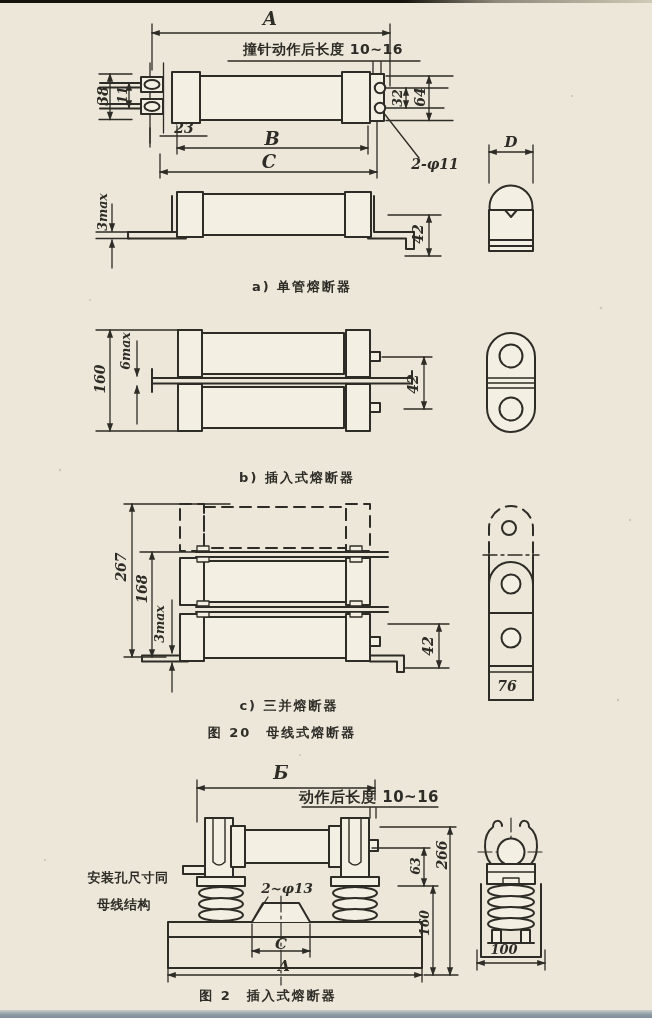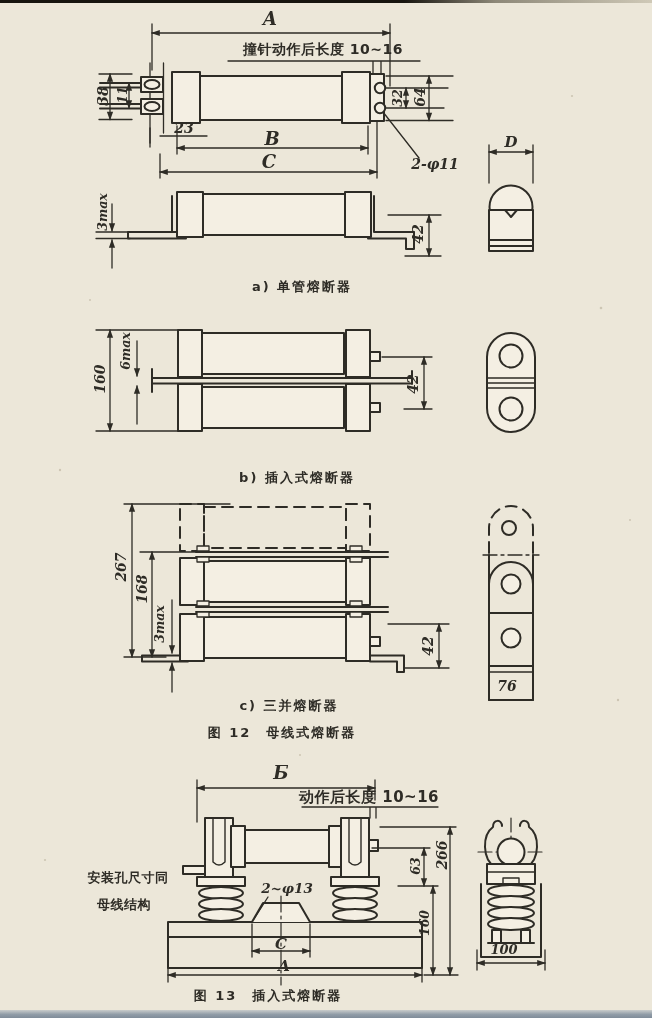--- a/index.html
+++ b/index.html
@@ -258,29 +258,29 @@
   <div class="lbl num rot sm" style="left:126px;top:351px">6max</div>
   <div class="lbl num rot" style="left:413px;top:384px">42</div>
   <div class="lbl cap" style="left:297px;top:477px">b) 插入式熔断器</div>
 
   <div class="lbl num rot" style="left:121px;top:567px">267</div>
   <div class="lbl num rot" style="left:142px;top:589px">168</div>
   <div class="lbl num rot sm" style="left:160px;top:624px">3max</div>
   <div class="lbl num rot" style="left:428px;top:646px">42</div>
   <div class="lbl num" style="left:507px;top:686px">76</div>
   <div class="lbl cap" style="left:289px;top:705px">c) 三并熔断器</div>
-  <div class="lbl cap" style="left:282px;top:732px">图 12　母线式熔断器</div>
+  <div class="lbl cap" style="left:282px;top:732px">图 20　母线式熔断器</div>
 
   <div class="lbl big" style="left:281px;top:773px">Б</div>
   <div class="lbl cjk" style="left:369px;top:797px">动作后长度 10~16</div>
   <div class="lbl cjk" style="left:128px;top:877px;font-size:13px">安装孔尺寸同</div>
   <div class="lbl cjk" style="left:124px;top:904px;font-size:13px">母线结构</div>
   <div class="lbl num" style="left:287px;top:889px;font-size:13.5px">2~φ13</div>
   <div class="lbl num rot sm" style="left:416px;top:866px">63</div>
   <div class="lbl num rot" style="left:442px;top:855px">266</div>
   <div class="lbl num rot sm" style="left:425px;top:923px">160</div>
   <div class="lbl big md" style="left:281px;top:944px">C</div>
   <div class="lbl big md" style="left:284px;top:966px">A</div>
   <div class="lbl num" style="left:504px;top:949px;font-size:13px">100</div>
-  <div class="lbl cap" style="left:268px;top:995px">图 13　插入式熔断器</div>
+  <div class="lbl cap" style="left:268px;top:995px">图 2　插入式熔断器</div>
 
   <div class="botbar"></div>
 </div>
 
 </body></html>

